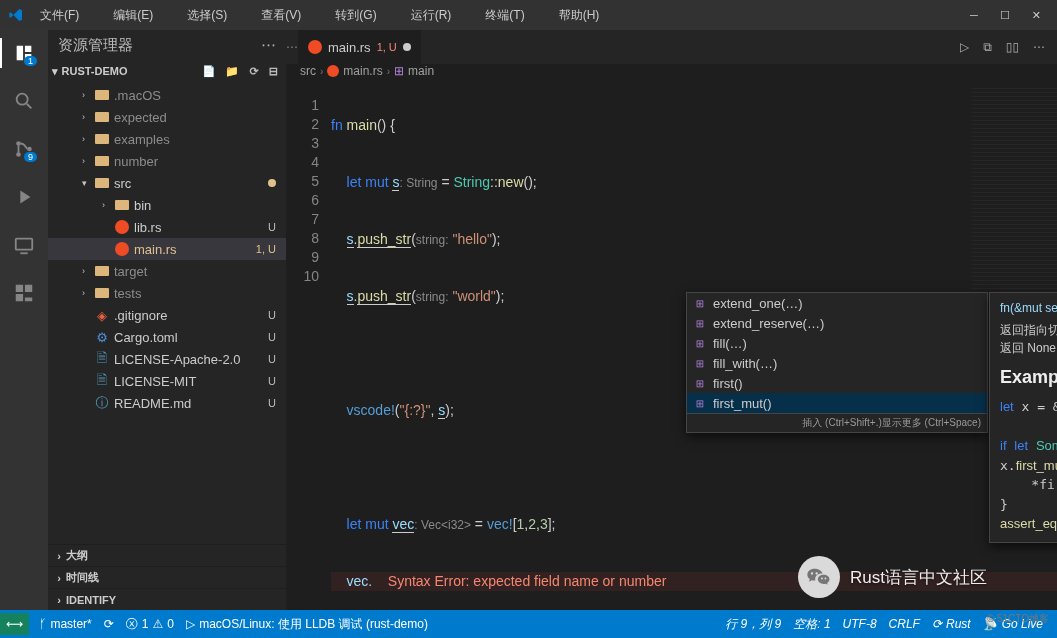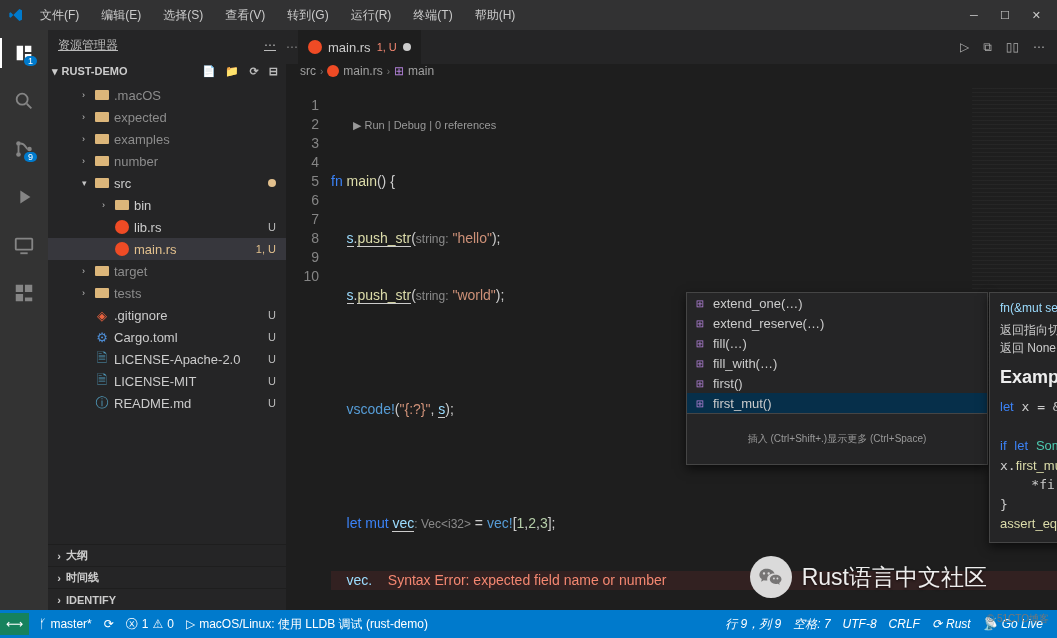--- a/index.html
+++ b/index.html
@@ -1,32 +1,32 @@
 <!DOCTYPE html>
 <html><head>
 <meta charset="utf-8">
 <style>
 * { margin: 0; padding: 0; box-sizing: border-box; font-family: 'Segoe UI', sans-serif; }
 body { width: 1057px; height: 638px; background: #1e1e1e; color: #cccccc; font-size: 12px; overflow: hidden; position: relative; }
 .titlebar { height: 30px; background: #323233; display: flex; align-items: center; padding: 0 8px; }
 .vscode-icon { width: 16px; height: 16px; margin-right: 8px; }
-.menubar { display: flex; gap: 6px; }
+.menubar { display: flex; gap: 18px; }
 .menubar-item { padding: 4px 8px; color: #cccccc; font-size: 12px; cursor: pointer; }
 .window-controls { margin-left: auto; display: flex; gap: 22px; align-items: center; padding-right: 8px; }
 .window-controls span { color: #cccccc; cursor: pointer; font-size: 11px; }
 
 .layout { display: flex; height: 580px; }
 .activity-bar { width: 48px; background: #333333; display: flex; flex-direction: column; align-items: center; padding-top: 8px; gap: 18px; }
 .activity-item { width: 30px; height: 30px; display: flex; align-items: center; justify-content: center; color: #858585; cursor: pointer; position: relative; }
 .activity-item.active { color: #fff; }
 .activity-item.active::before { content:''; position: absolute; left: -9px; top: 0; bottom: 0; width: 2px; background: #fff; }
 .badge { position: absolute; bottom: 2px; right: 2px; background: #007acc; color: #fff; border-radius: 8px; font-size: 9px; padding: 0 4px; }
 
 .sidebar { width: 238px; background: #252526; display: flex; flex-direction: column; }
-.sidebar-header { height: 30px; display: flex; align-items: center; justify-content: space-between; padding: 0 10px; color: #bbbbbb; font-size: 12px; text-decoration: underline; }
+.sidebar-header { height: 30px; display: flex; align-items: center; justify-content: space-between; padding: 0 10px; color: #bbbbbb; font-size: 15px; }
 .sidebar-actions { display: flex; gap: 10px; color: #bbbbbb; }
 .tree-root { padding: 2px 0; overflow-y: auto; }
 .tree-item { display: flex; align-items: center; height: 22px; padding-left: 8px; font-size: 13px; color: #cccccc; cursor: pointer; position: relative; }
 .tree-item.level2 { padding-left: 34px; }
 .tree-item.level3 { padding-left: 54px; }
 .tree-item.selected { background: #37373d; }
 .tree-item.muted { color: #8c8c8c; }
 .tree-item .chev { width: 12px; font-size: 9px; color: #c5c5c5; }
 .tree-item .ico { width: 16px; margin-right: 4px; display: inline-flex; align-items: center; justify-content: center; }
 .tree-item .status { margin-left: auto; margin-right: 10px; color: #bbbbbb; font-size: 11px; }
@@ -70,36 +70,36 @@
 .hint { color: #8a8a8a; font-size: 12px; }
 .err { color: #f48771; }
 .underline { border-bottom: 1px solid #cccccc; }
 
 .minimap { position: absolute; top: 58px; right: 0; width: 85px; height: 300px; opacity: 0.25; background: repeating-linear-gradient(#3b3b3b 0 1px, transparent 1px 4px); }
 
 .intellisense { position: absolute; top: 262px; left: 400px; width: 302px; background: #252526; border: 1px solid #454545; box-shadow: 0 4px 10px rgba(0,0,0,0.6); font-family: Consolas, monospace; font-size: 13px; z-index: 5; }
 .is-item { display: flex; align-items: center; height: 20px; padding: 0 6px; gap: 6px; color: #cccccc; }
 .is-item.selected { background: #062f4a; }
 .is-ico { width: 14px; height: 14px; display: inline-flex; align-items: center; justify-content: center; color: #b180d7; font-size: 10px; }
-.is-footer { display: flex; justify-content: center; padding: 18px 6px; font-size: 10px; color: #999; border-top: 1px solid #454545; }
+.is-footer { display: flex; justify-content: flex-end; padding: 2px 6px; font-size: 10px; color: #999; border-top: 1px solid #454545; }
 
 .doc-popup { position: absolute; top: 262px; left: 703px; width: 295px; background: #252526; border: 1px solid #454545; box-shadow: 0 4px 10px rgba(0,0,0,0.6); padding: 8px 10px; font-size: 12px; z-index: 5; }
 .doc-sig { color: #9cdcfe; font-family: Consolas, monospace; margin-bottom: 6px; display:flex; justify-content: space-between; }
 .doc-desc { color: #cccccc; line-height: 1.5; margin-bottom: 8px; }
 .doc-h { font-size: 18px; font-weight: bold; color: #eeeeee; margin-bottom: 8px; }
 .doc-code { font-family: Consolas, monospace; font-size: 13px; line-height: 1.5; white-space: pre; }
 
 .statusbar { height: 28px; background: #007acc; position: absolute; bottom: 0; left: 0; right: 0; display: flex; align-items: center; color: #fff; font-size: 12px; padding: 0 8px; }
 .sb-item { display: flex; align-items: center; gap: 4px; padding: 0 6px; cursor: pointer; }
 .sb-sync { background: #16825d; height: 22px; display: flex; align-items: center; padding: 0 6px; margin-left: -8px; margin-right: 4px; }
 .sb-right { margin-left: auto; display: flex; font-style: italic; }
 
 .watermark { position: absolute; bottom: 40px; right: 70px; display: flex; align-items: center; gap: 10px; z-index: 10; opacity: 0.92; }
 .wechat { width: 42px; height: 42px; border-radius: 50%; background: #eaeaea; display: flex; align-items: center; justify-content: center; }
-.wm-text { color: #fff; font-size: 23px; font-weight: 500; text-shadow: 0 1px 3px rgba(0,0,0,0.7); }
+.wm-text { color: #fff; font-size: 17px; font-weight: 500; text-shadow: 0 1px 3px rgba(0,0,0,0.7); }
 .wm-corner { position: absolute; bottom: 12px; right: 8px; color: #777; font-size: 10px; z-index: 10; }
 </style>
 </head>
 <body>
 
 <div class="titlebar">
   <svg class="vscode-icon" viewBox="0 0 24 24">
       <path fill="#007acc" d="M17 3l-9 9 9 9 4-2V5l-4-2zM4 8l-2 1v6l2 1 4-4-4-4z"></path>
     </svg>
   <div class="menubar" id="menubar">
@@ -334,22 +334,22 @@
           <div class="ln">3</div>
           <div class="ln">4</div>
           <div class="ln">5</div>
         <div class="ln">6</div>
           <div class="ln">7</div>
           <div class="ln">8</div>
           <div class="ln">9</div>
           <div class="ln">10</div>
       </div>
       <div class="code-lines">
-        <div class="codelens">▶ Run | Debug | 0 references</div>
         <div class="line"><span class="kw">fn </span><span class="fn">main</span><span>() {</span></div>
+        <div class="line"><span class="kw">    let mut </span><span class="var underline">s</span><span class="hint">: </span><span class="hint">String</span><span> = </span><span class="ty">String</span><span>::</span><span class="fn">new</span><span>();</span></div>
         <div class="line"><span>    </span><span class="var underline">s</span><span>.</span><span class="fn underline">push_str</span><span>(</span><span class="hint">string:</span><span class="str"> "hello"</span><span>);</span></div>
         <div class="line"><span>    </span><span class="var underline">s</span><span>.</span><span class="fn underline">push_str</span><span>(</span><span class="hint">string:</span><span class="str"> "world"</span><span>);</span></div>
         <div class="line"></div>
         <div class="line"><span>    </span><span class="mac">vscode!</span><span>(</span><span class="str">"{:?}"</span><span>, </span><span class="var underline">s</span><span>);</span></div>
         <div class="line"></div>
         <div class="line"><span class="kw">    let mut </span><span class="var underline">vec</span><span class="hint">: </span><span class="hint">Vec&lt;i32&gt;</span><span> = </span><span class="mac">vec!</span><span>[</span><span class="num">1</span><span>,</span><span class="num">2</span><span>,</span><span class="num">3</span><span>];</span></div>
         <div class="line err-line"><span class="var">    vec.</span><span class="err">    Syntax Error: expected field name or number</span></div>
         
       </div>
     </div>
@@ -404,21 +404,21 @@
 </div>
 
 <div class="statusbar">
   <div class="sb-sync">⟷</div>
   <div class="sb-item">ᚶ <span>master*</span></div>
   <div class="sb-item">⟳</div>
   <div class="sb-item">ⓧ <span>1</span> ⚠ <span>0</span></div>
   <div class="sb-item">▷ <span>macOS/Linux: 使用 LLDB 调试 (rust-demo)</span></div>
   <div class="sb-right">
     <div class="sb-item">行 9，列 9</div>
-    <div class="sb-item">空格: 7</div>
+    <div class="sb-item">空格: 1</div>
     <div class="sb-item">UTF-8</div>
     <div class="sb-item">CRLF</div>
     <div class="sb-item">⟳ <span>Rust</span></div>
     <div class="sb-item">📡 <span>Go Live</span></div>
   </div>
 </div>
 
 <div class="watermark">
   <div class="wechat">
       <svg width="28" height="28" viewBox="0 0 24 24">

